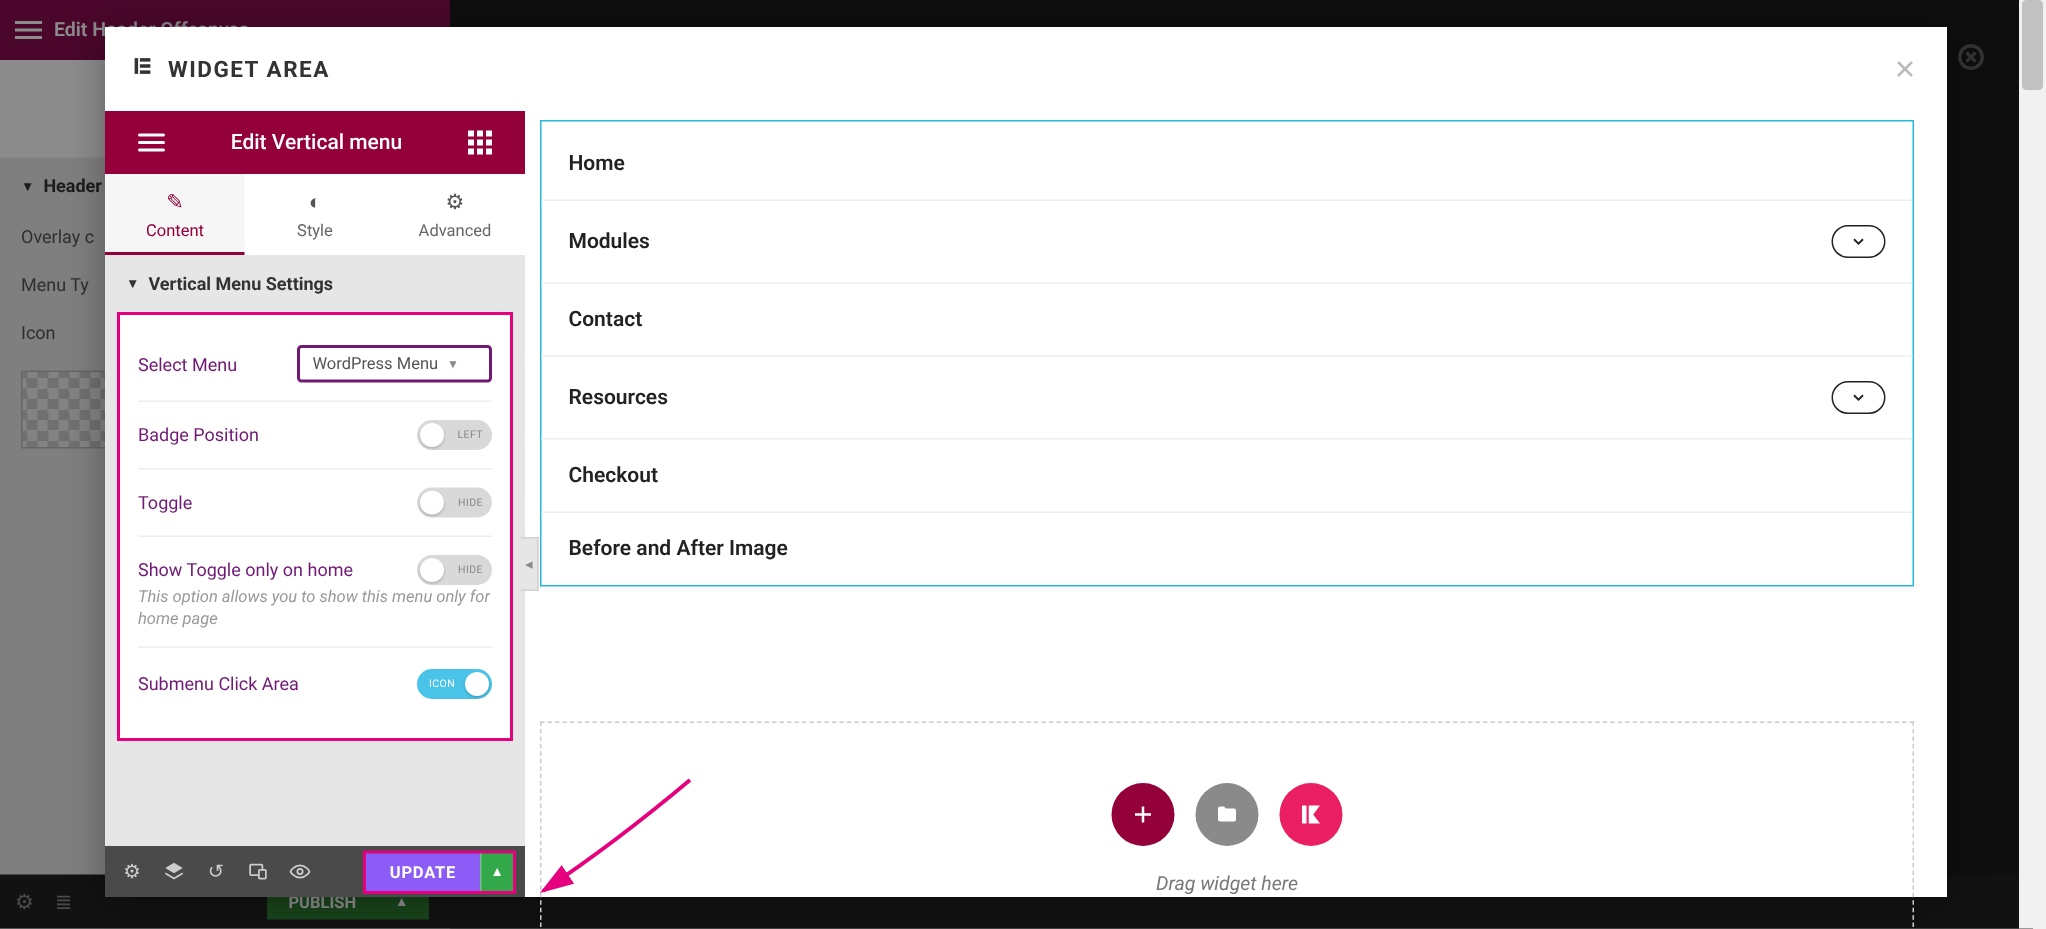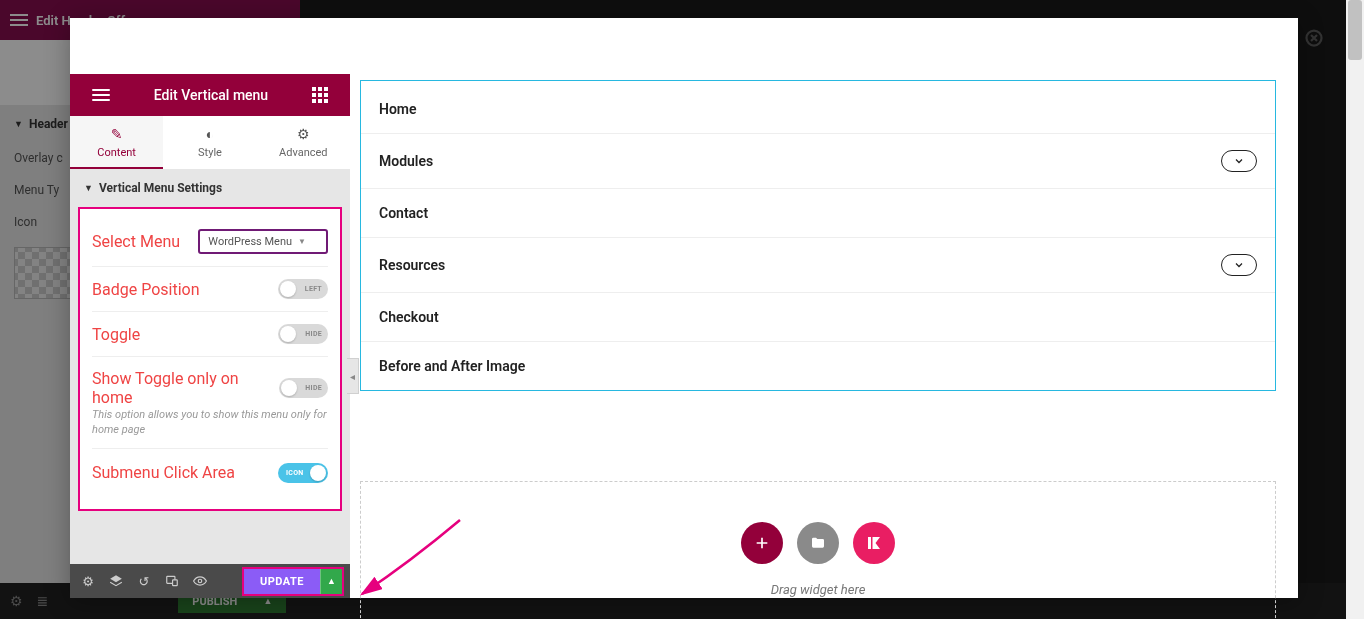--- a/index.html
+++ b/index.html
@@ -50,28 +50,28 @@
   .tab .ticon { display:flex; justify-content:center; margin-bottom:4px; font-size:14px; color:#555;}
   .tab.active { color:#93003a; background:#f6f6f6; border-bottom:2px solid #93003a;}
   .tab.active .ticon{color:#93003a;}
 
   .section-head { padding:12px 14px; font-size:12px; font-weight:700; color:#333; background:#e6e6e6; display:flex; align-items:center; gap:6px;}
   .section-head .caret{font-size:9px;}
 
   .controls-box { margin:0 8px 10px; background:#fff; border:2px solid #e6007e; padding:8px 12px 14px; }
   .crow { display:flex; align-items:center; justify-content:space-between; padding:12px 0; border-bottom:1px solid #eee; }
   .crow:last-of-type{border-bottom:none;}
-  .clabel { font-size:16px; color:#ef4444; }
+  .clabel { font-size:12px; color:#701a75; }
   .csub { font-size:11px; font-style:italic; color:#999; line-height:1.4; margin-top:-4px; margin-bottom:10px;}
   .csep{border-top:1px solid #eee; padding-top:14px;}
 
   .select { font-size:11px; color:#555; border:2px solid #701a75; border-radius:3px; padding:4px 20px 4px 8px; position:relative; background:#fff; cursor:pointer; min-width:112px; display:flex; justify-content:space-between; align-items:center; gap:6px;}
   .select .arr{font-size:8px; color:#888;}
 
-  .toggle { width:50px; height:20px; border-radius:10px; background:#d9d9d9; position:relative; cursor:pointer; font-size:8px; font-weight:700; color:#888; display:flex; align-items:center;}
+  .toggle { width:50px; height:20px; border-radius:10px; background:#d9d9d9; position:relative; cursor:pointer; font-size:8px; font-weight:400; color:#888; display:flex; align-items:center;}
   .toggle .knob{ width:16px;height:16px;border-radius:50%;background:#fff;position:absolute;left:2px;top:2px;box-shadow:0 1px 2px rgba(0,0,0,.2);}
   .toggle .tlabel{position:absolute; right:6px; font-size:7px; letter-spacing:.3px;}
   .toggle.on{ background:#4ac3e8; }
   .toggle.on .knob{ left:auto; right:2px; }
   .toggle.on .tlabel{ left:8px; right:auto; color:#fff;}
 
   
   .pfooter{ position:absolute; left:0; right:0; bottom:0; height:34px; background:#4a4a4a; display:flex; align-items:center; padding:0 6px; gap:4px;}
   .pfooter .ficon{width:24px; height:24px; display:flex;align-items:center;justify-content:center;color:#ccc;font-size:13px;cursor:pointer;}
   .update-wrap{ margin-left:auto; display:flex; border:2px solid #e6007e; }
@@ -143,20 +143,38 @@
   </div>
 
 <div class="outer-close">
   <svg viewBox="0 0 24 24" fill="none" stroke="#333" stroke-width="3">
       <circle cx="12" cy="12" r="10"></circle>
       <path d="M8 8l8 8M16 8l-8 8"></path>
     </svg>
 </div>
 
 <div class="modal">
+  <div class="modal-header">
+    <div class="modal-title">
+      <span class="eicon">
+        <svg width="14" height="14" viewBox="0 0 24 24" fill="#333">
+            <rect x="3" y="3" width="4" height="18"></rect>
+            <rect x="9" y="3" width="12" height="4"></rect>
+            <rect x="9" y="10" width="12" height="4"></rect>
+            <rect x="9" y="17" width="12" height="4"></rect>
+          </svg>
+      </span>
+      <span>WIDGET AREA</span>
+    </div>
+    <div class="modal-close">
+      <svg viewBox="0 0 24 24" width="16" height="16" stroke="#bbb" stroke-width="2.5">
+          <path d="M5 5l14 14M19 5L5 19"></path>
+        </svg>
+    </div>
+  </div>
 
   <div class="panel">
     <div class="panel-head">
       <div class="ham">
           <span></span>
           <span></span>
           <span></span>
         </div>
       <div class="ptitle">Edit Vertical menu</div>
       <div class="grid-ic">

